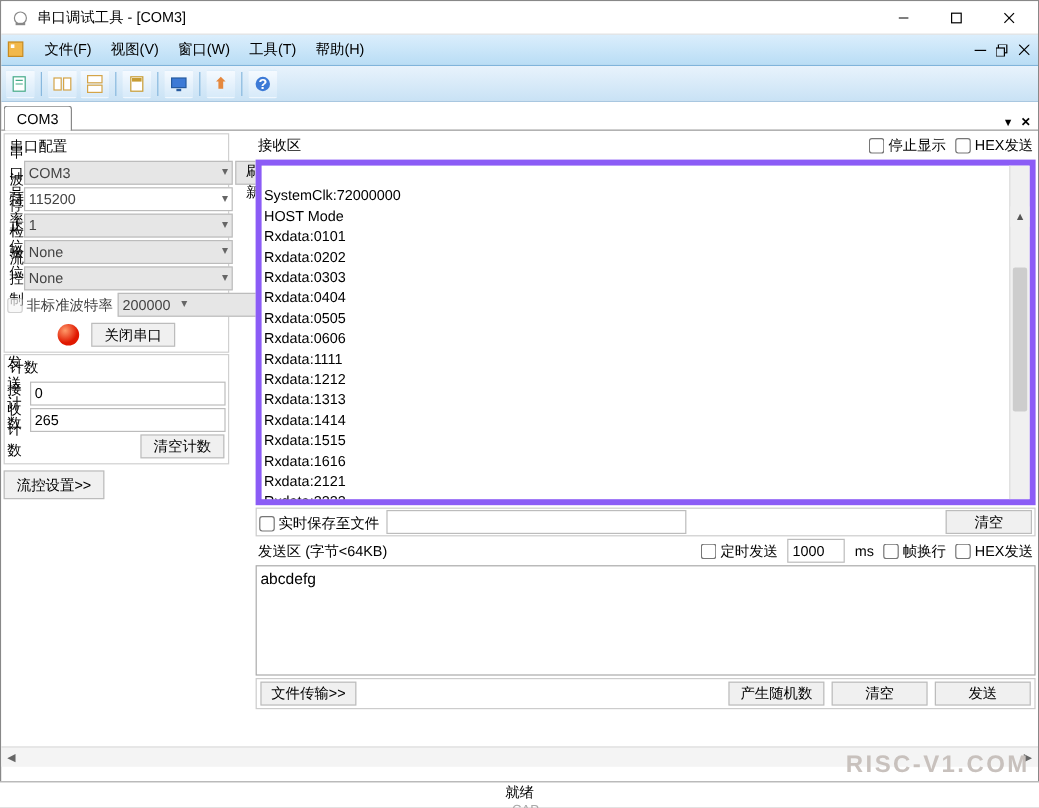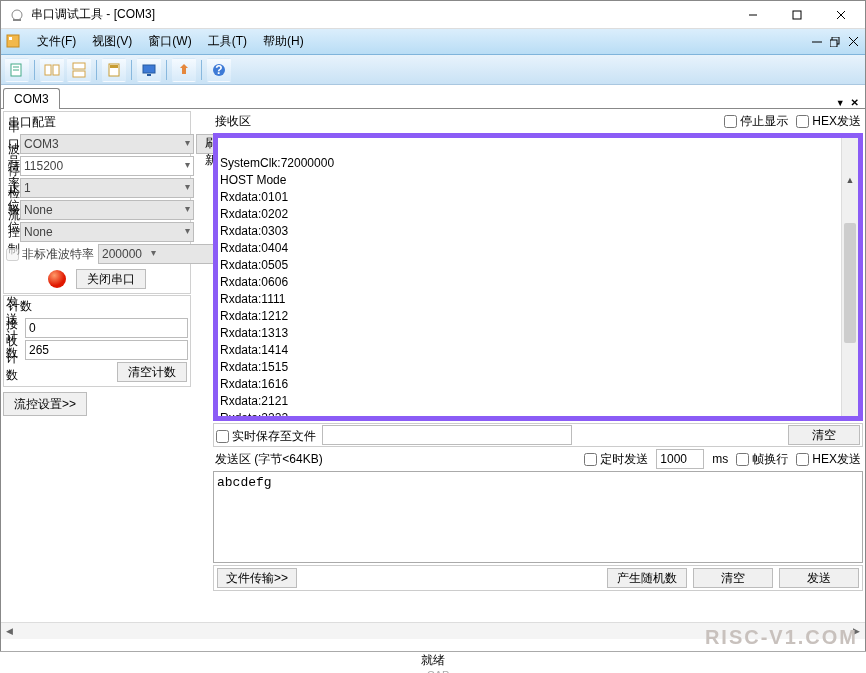--- a/index.html
+++ b/index.html
@@ -50,21 +50,21 @@
 .recv-box .sb-thumb { position: absolute; top: 0; left: 2px; right: 2px; height: 120px; background: #cdcdcd; border-radius: 2px; }
 
 .save-row { display: flex; align-items: flex-end; height: 24px; gap: 6px; border: 1px solid #ccc; padding: 1px 2px; }
 .save-row input[type=text] { height: 20px; width: 250px; border: 1px solid #bcbcbc; }
 .save-row .spacer { flex: 1; }
 .save-row .btn-wide { width: 72px; }
 
 .send-header { display: flex; align-items: center; height: 20px; gap: 8px; padding: 0 2px; }
 .send-header .lbl { }
 .send-header .spacer { flex: 1; }
-.send-box { height: 92px; border: 1px solid #aaa; padding: 3px; font-family: Liberation Mono, monospace; font-size: 13px; }
+.send-box { height: 92px; border: 1px solid #aaa; padding: 3px; font-family: Liberation Sans, sans-serif; font-size: 13px; }
 .send-footer { display: flex; align-items: center; height: 26px; gap: 6px; border: 1px solid #ccc; padding: 1px 3px; }
 .send-footer .spacer { flex: 1; }
 .send-footer .btn { width: 80px; }
 
 .bottom-scroll { height: 17px; background: #f4f4f4; border-top: 1px solid #ddd; display: flex; align-items: center; }
 .bottom-scroll .sb-btn { width: 17px; height: 100%; display: flex; align-items: center; justify-content: center; color: #666; font-size: 9px; }
 .bottom-scroll .sb-track { flex: 1; }
 
 .statusbar { position: absolute; bottom: 0; left: 0; right: 0; height: 22px; border-top: 1px solid #aaa; display: flex; align-items: center; padding: 0 6px; background: #fff; flex-direction: column; }
 .statusbar .spacer { flex: 1; }

